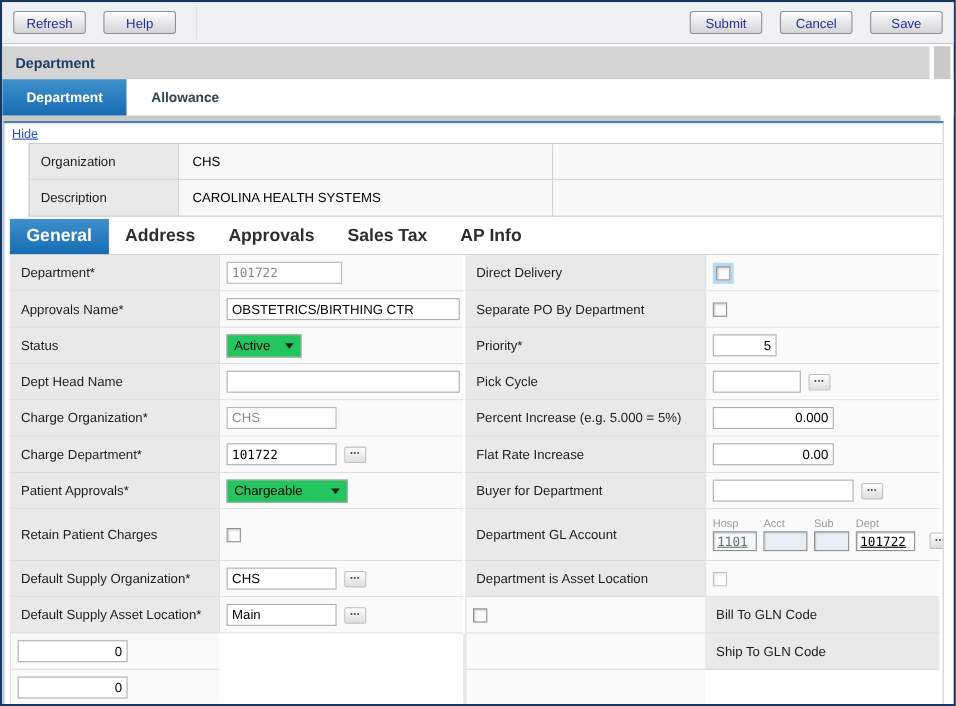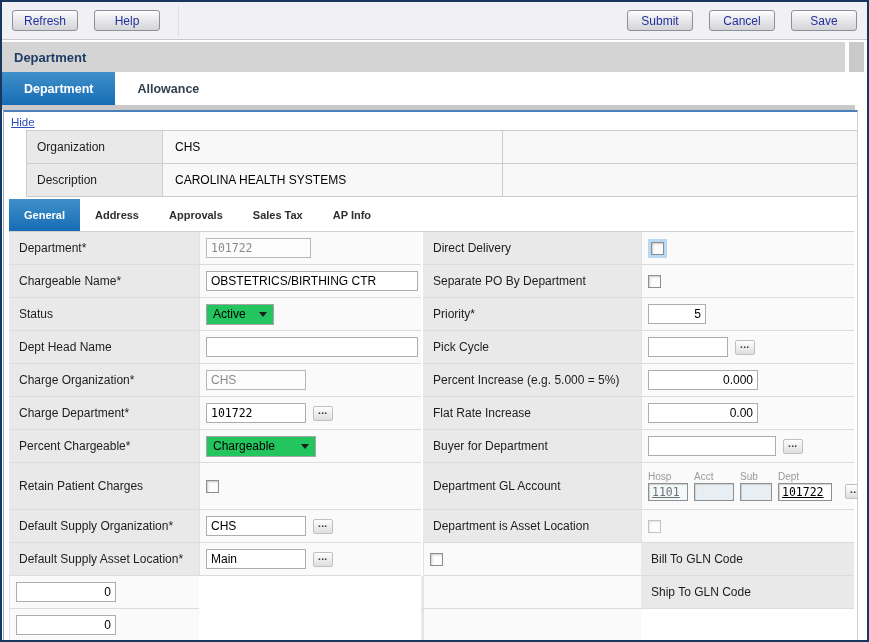--- a/index.html
+++ b/index.html
@@ -65,21 +65,21 @@
   .orgrow > div{ border-bottom:1px solid #ccc; border-right:1px solid #ccc; display:flex; align-items:center; }
   .orgrow > div:first-child{ border-left:1px solid #ccc; }
   .orglabel{ background:#e9e9e9; padding-left:10px; font-size:12px; color:#1d1d1d; }
   .orgvalue{ background:#f8f8f8; padding-left:12px; font-size:12px; color:#000; }
   .orgextra{ background:#f8f8f8; }
 
   
   .subtabs{ margin:2px 0 0 5px; height:32px; display:flex; background:#fff; }
   .stab{
     height:32px; padding:0 15px; display:flex; align-items:center;
-    font-size:11px; font-weight:bold; color:#2e2e2e; cursor:pointer;
+    font-size:16px; font-weight:bold; color:#2e2e2e; cursor:pointer;
   }
   .stab.active{ background:linear-gradient(#3f90ca,#176cb4); color:#fff; }
 
   
   .formgrid{
     margin-left:5px; width:845px; border-top:1px solid #cfcfcf;
     display:grid;
     grid-template-columns:190px 222px 2px 218px 213px;
     grid-template-rows:repeat(7,33px) 47px repeat(4,33px);
   }
@@ -197,21 +197,21 @@
         </div>
         <div class="gcell spacer"></div>
         <div class="gcell lcell">Direct Delivery</div>
         <div class="gcell fcell">
           <div class="fwrap">
             <span class="focushalo">
               <span class="cb"></span>
             </span>
           </div>
         </div>
-        <div class="gcell lcell">Chargeable Name*</div>
+        <div class="gcell lcell">Approvals Name*</div>
         <div class="gcell fcell">
           <div class="fwrap">
             <input class="ti" value="OBSTETRICS/BIRTHING CTR" style="width: 212px;">
           </div>
         </div>
         <div class="gcell spacer"></div>
         <div class="gcell lcell">Separate PO By Department</div>
         <div class="gcell fcell">
           <div class="fwrap">
             <span class="cb"></span>
@@ -267,21 +267,21 @@
             <span class="lkp">▪▪▪</span>
           </div>
         </div>
         <div class="gcell spacer"></div>
         <div class="gcell lcell">Flat Rate Increase</div>
         <div class="gcell fcell">
           <div class="fwrap">
             <input class="ti num" value="0.00" style="width: 110px;">
           </div>
         </div>
-        <div class="gcell lcell">Percent Chargeable*</div>
+        <div class="gcell lcell">Patient Approvals*</div>
         <div class="gcell fcell">
           <div class="fwrap">
             <div class="sel" style="width: 110px;">
               <span>Chargeable</span>
               <span class="caret"></span>
             </div>
           </div>
         </div>
         <div class="gcell spacer"></div>
         <div class="gcell lcell">Buyer for Department</div>

